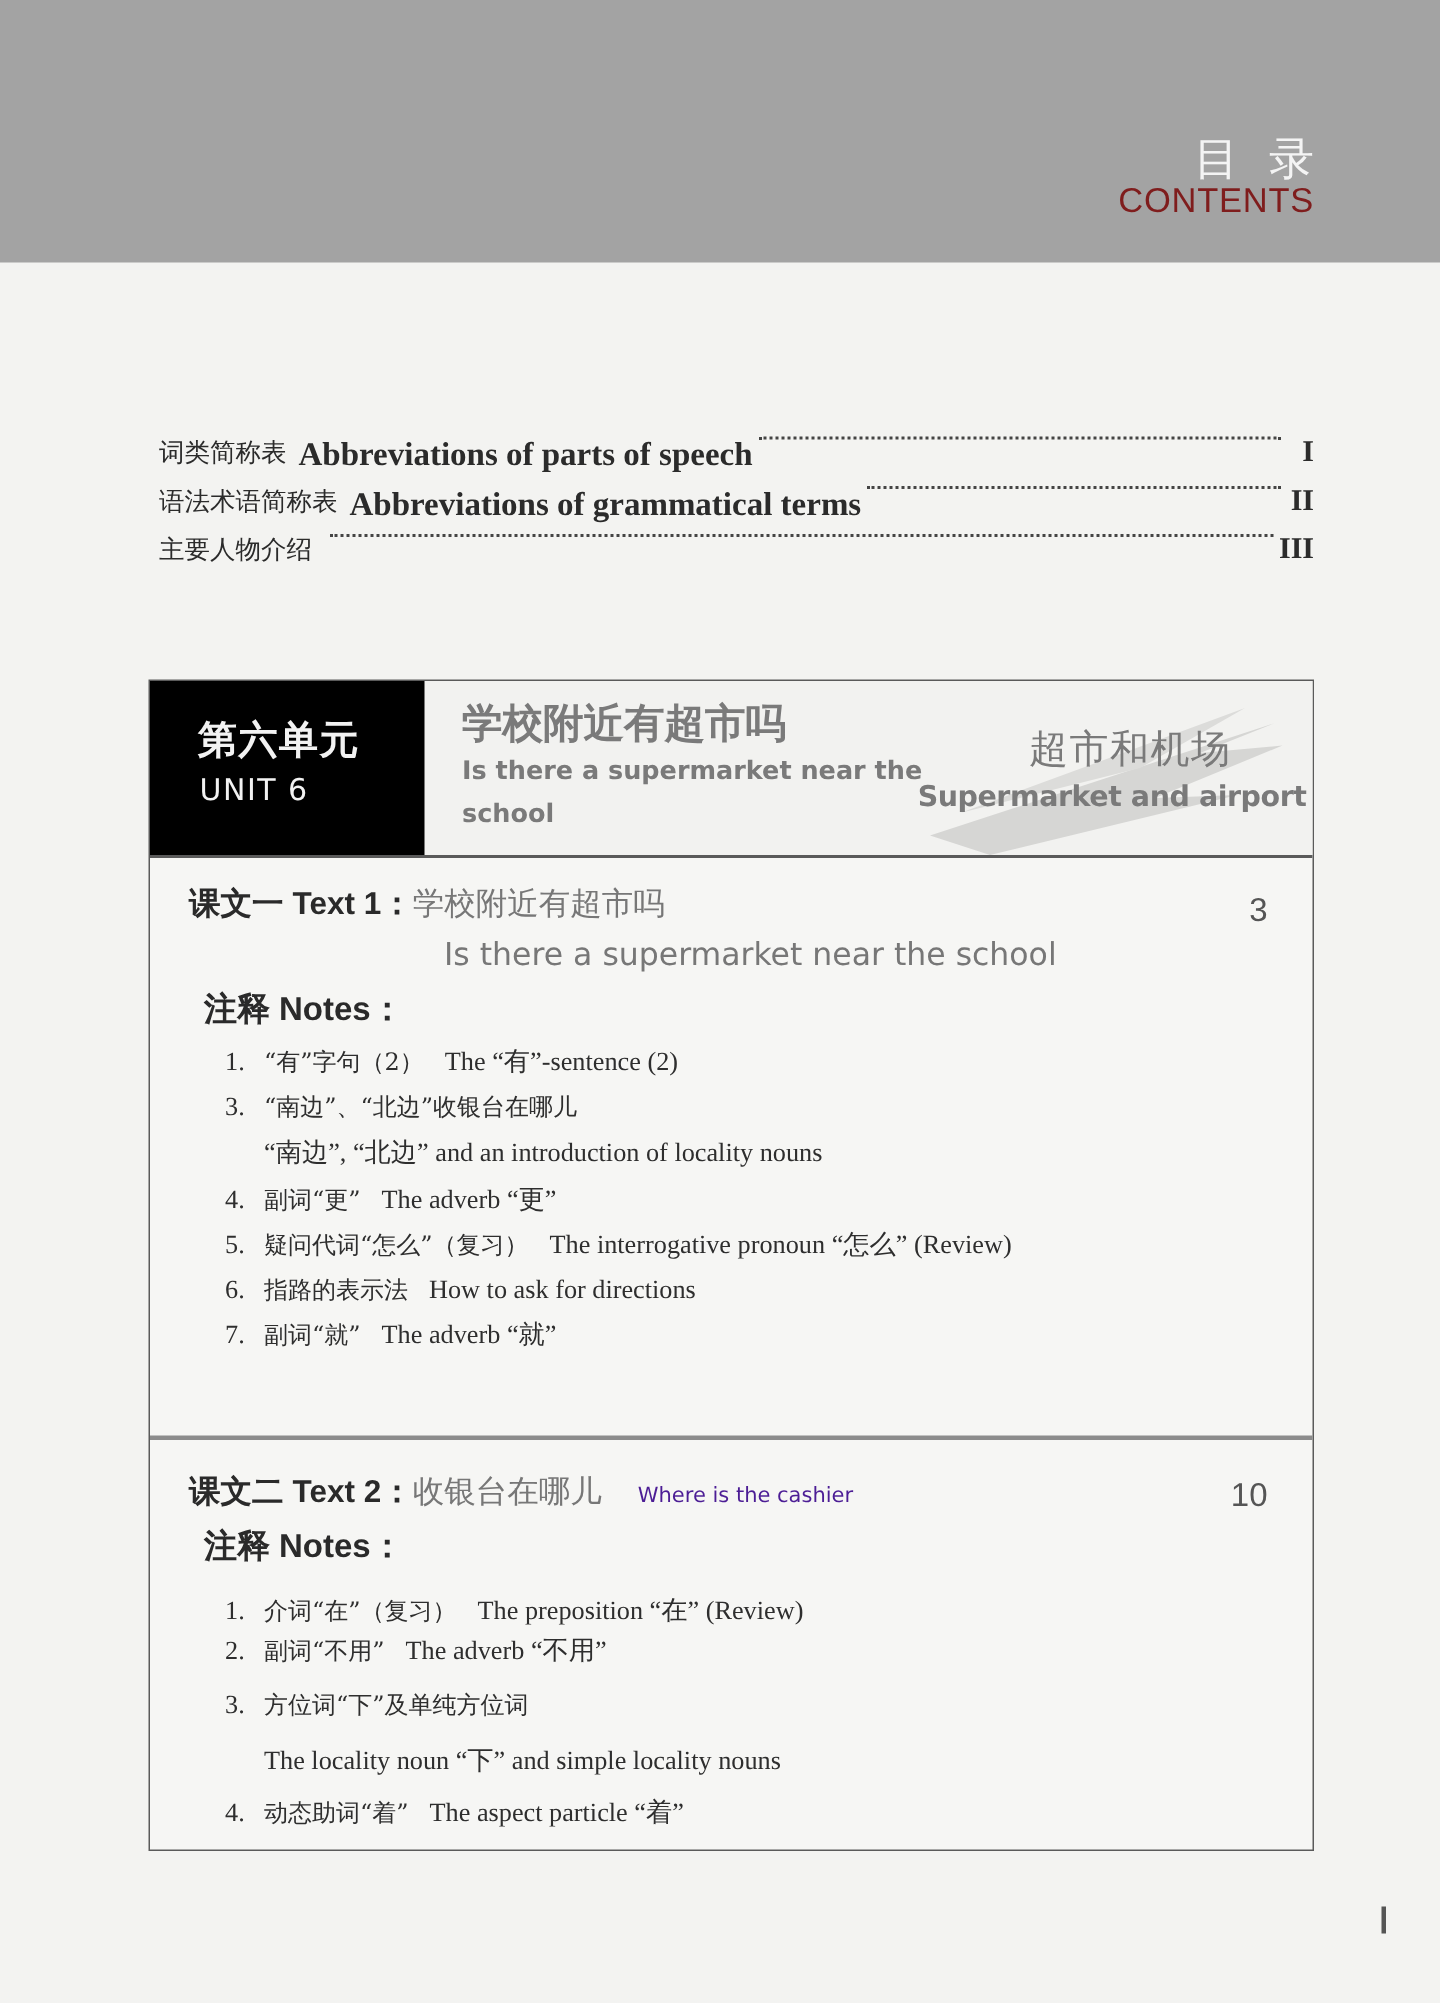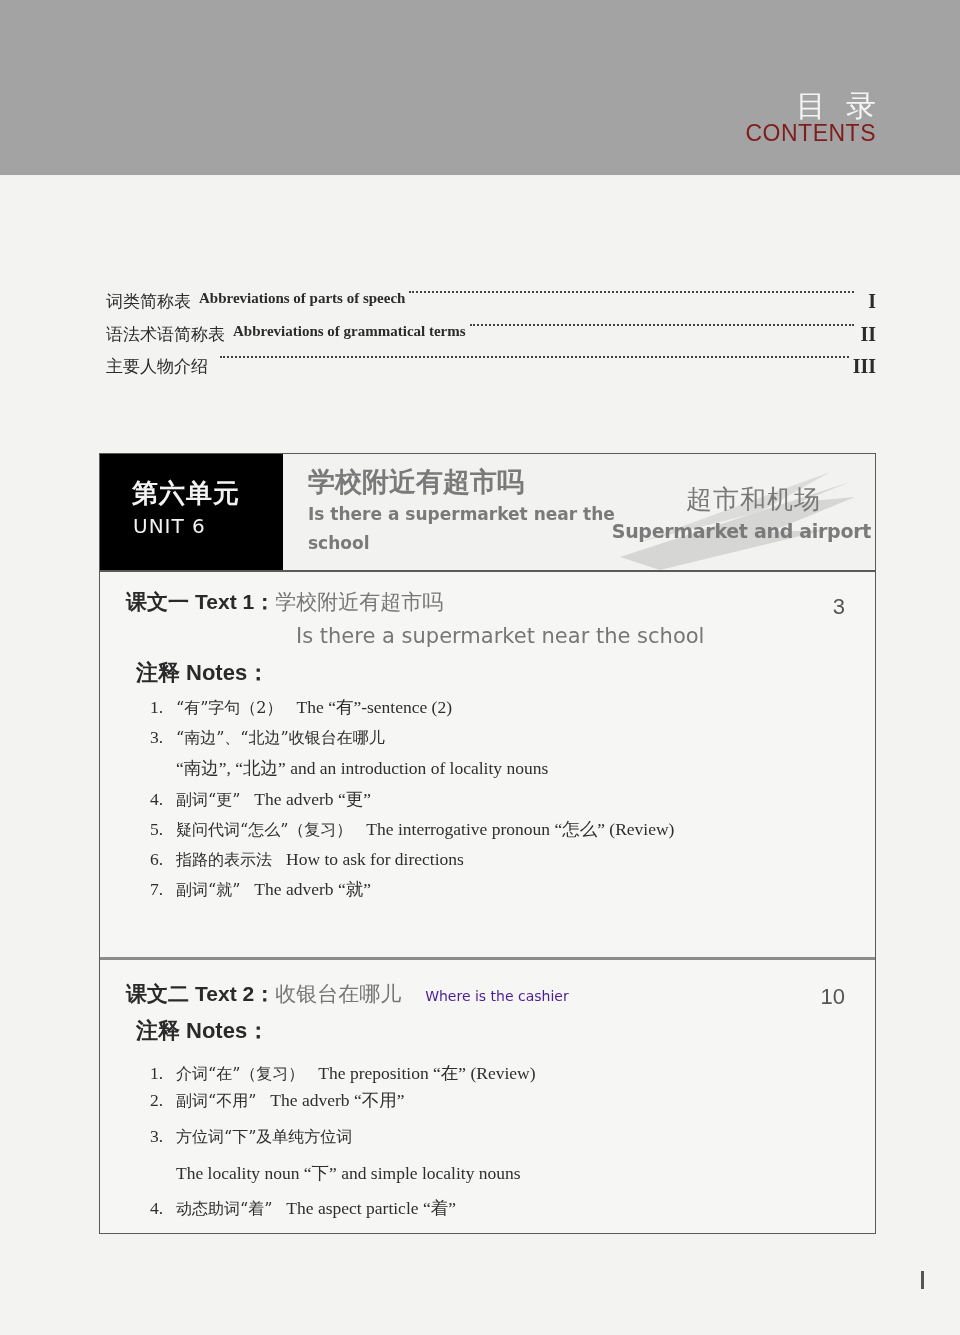--- a/index.html
+++ b/index.html
@@ -54,21 +54,21 @@
     }
     .front-item .cn {
       font-family: "DejaVu Sans", sans-serif;
       font-size: 17px;
       margin-right: 8px;
       white-space: nowrap;
     }
     .front-item .en {
       font-family: "Liberation Serif", serif;
       font-weight: bold;
-      font-size: 15px;
+      font-size: 22px;
       white-space: nowrap;
     }
     .front-item .leader {
       flex: 1;
       border-bottom: 2px dotted #444;
       margin: 0 4px 4px 4px;
       height: 1px;
     }
     .front-item .page {
       font-family: "Liberation Serif", serif;

